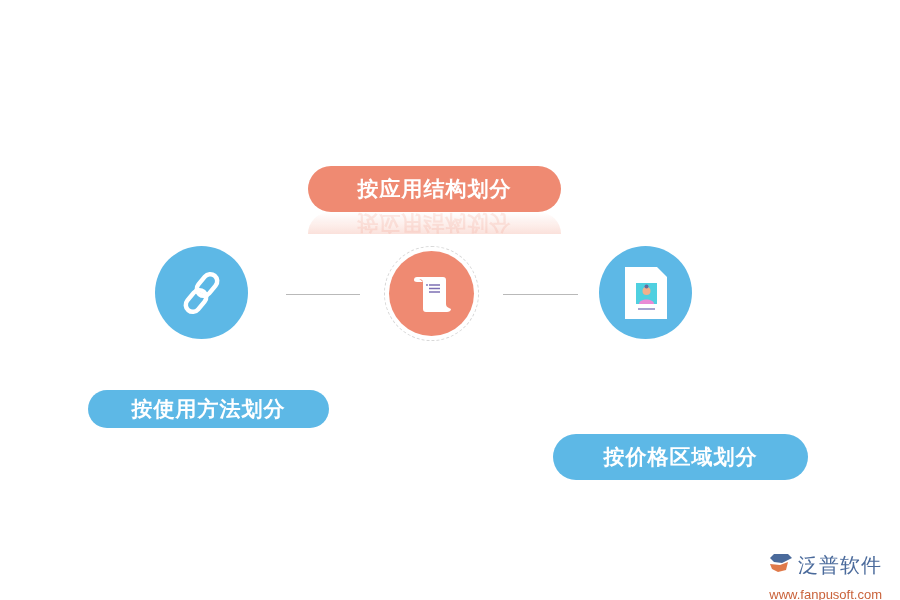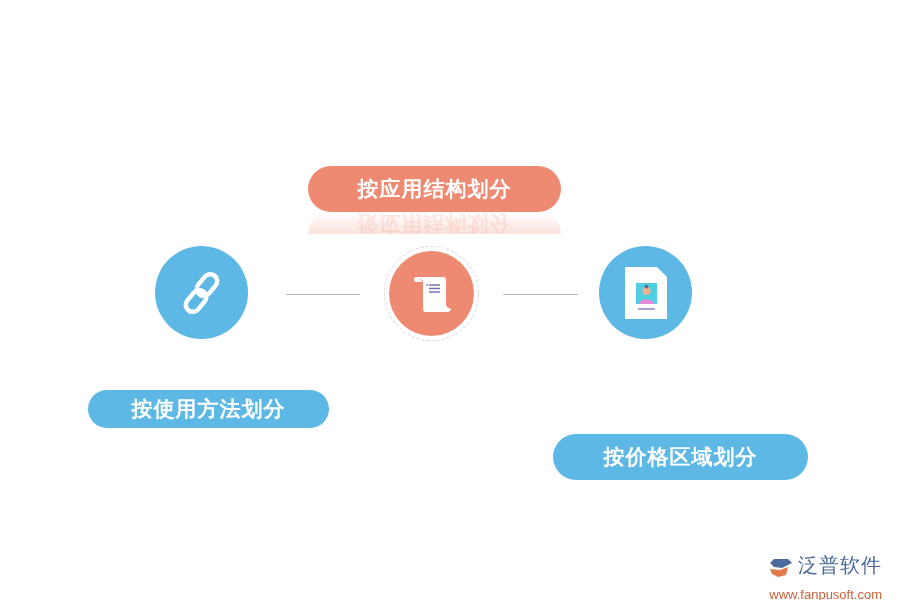--- a/index.html
+++ b/index.html
@@ -47,21 +47,21 @@
     .connector {
       position: absolute;
       height: 1px;
       background: #b9b9b9;
     }
 
     .logo {
       position: absolute; left: 768px; top: 552px;
       display: flex; flex-direction: column; align-items: flex-end;
     }
-    .logo-top { display: flex; align-items: flex-end; }
+    .logo-top { display: flex; align-items: flex-start; }
     .logo-text { color: #4a6a9b; font-size: 20px; letter-spacing: 1px; margin-left: 4px; }
     .logo-url { color: #c9623a; font-size: 13px; font-family: Liberation Sans, sans-serif; margin-top: 8px; }
   </style>
 </head>
 <body>
 
 <div class="pill orange" style="left:308px; top:166px; width:253px; height:46px;">
   <span>按应用结构划分</span>
 </div>
 <div class="reflection">

